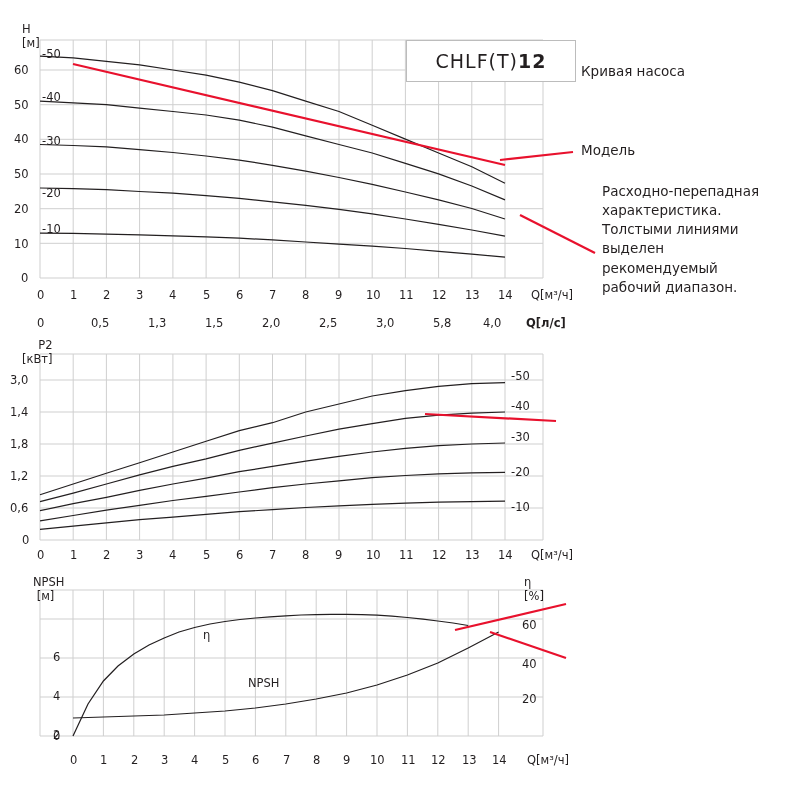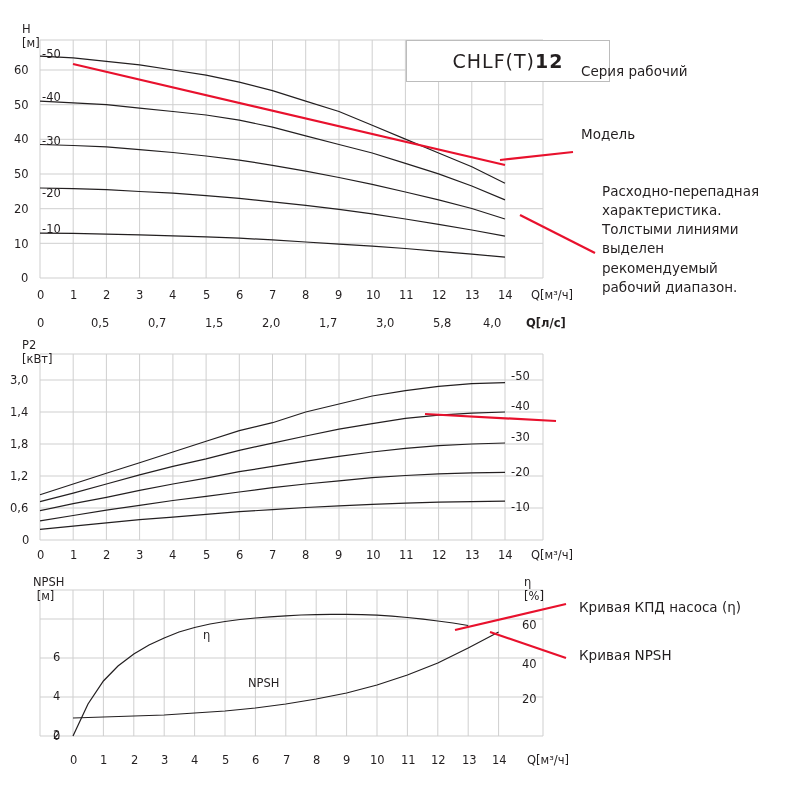--- a/index.html
+++ b/index.html
@@ -96,21 +96,21 @@
 
     <path d="M73,64 L505,165" class="ptr" stroke-width="2.6"></path>
 
     <path d="M573,70 L520,66" class="ptr"></path>
 
     <path d="M573,152 L500,160" class="ptr"></path>
 
     <path d="M595,253 L520,215" class="ptr"></path>
   </svg>
 
-  <div class="abs title-box" style="left:406px; top:40px; width:204px; height:42px; display:flex; align-items:center; justify-content:center;">
+  <div class="abs title-box" style="left:406px; top:40px; width:170px; height:42px; display:flex; align-items:center; justify-content:center;">
     <div class="title-text">
       <span>CHLF(T)</span><b>12</b>
     </div>
   </div>
 
   <div class="abs lbl" style="left:22px; top:22px;">H
 [м]</div>
 
   <div class="abs lbl" style="left:14px; top:63px;">60</div>
   <div class="abs lbl" style="left:14px; top:98px;">50</div>
@@ -138,31 +138,31 @@
   <div class="abs lbl" style="left:335px; top:288px;">9</div>
   <div class="abs lbl" style="left:366px; top:288px;">10</div>
   <div class="abs lbl" style="left:399px; top:288px;">11</div>
   <div class="abs lbl" style="left:432px; top:288px;">12</div>
   <div class="abs lbl" style="left:465px; top:288px;">13</div>
   <div class="abs lbl" style="left:498px; top:288px;">14</div>
   <div class="abs lbl" style="left:531px; top:288px;">Q[м³/ч]</div>
 
   <div class="abs lbl" style="left:37px; top:316px;">0</div>
   <div class="abs lbl" style="left:91px; top:316px;">0,5</div>
-  <div class="abs lbl" style="left:148px; top:316px;">0,7</div>
+  <div class="abs lbl" style="left:148px; top:316px;">1,3</div>
   <div class="abs lbl" style="left:205px; top:316px;">1,5</div>
   <div class="abs lbl" style="left:262px; top:316px;">2,0</div>
-  <div class="abs lbl" style="left:319px; top:316px;">1,7</div>
+  <div class="abs lbl" style="left:319px; top:316px;">2,5</div>
   <div class="abs lbl" style="left:376px; top:316px;">3,0</div>
   <div class="abs lbl" style="left:433px; top:316px;">5,8</div>
   <div class="abs lbl" style="left:483px; top:316px;">4,0</div>
   <div class="abs lbl" style="left:526px; top:316px;font-weight:bold;">Q[л/с]</div>
 
-  <div class="abs note" style="left:581px; top:62px;">Серия рабочий</div>
-  <div class="abs note" style="left:581px; top:125px;">Модель</div>
+  <div class="abs note" style="left:581px; top:62px;">Кривая насоса</div>
+  <div class="abs note" style="left:581px; top:141px;">Модель</div>
   <div class="abs note" style="left:602px; top:182px; width:200px;">Расходно-перепадная
 характеристика.
 Толстыми линиями
 выделен
 рекомендуемый
 рабочий диапазон.</div>
 
   <svg class="abs" style="left:0px; top:336px;" width="800" height="230">
     <g stroke="#cfcfcf" stroke-width="1" fill="none">
       <line x1="40" y1="18" x2="40" y2="204"></line>
@@ -193,21 +193,21 @@
       <path d="M40,158.7 L73.2,148 L106.4,137.3 L139.6,126.7 L172.9,116 L206.1,105.3 L239.3,94.7 L272.5,86.7 L305.7,76 L339,68 L372.2,60 L405.4,54.7 L438.6,50.4 L471.8,47.7 L505,46.7"></path>
       <path d="M40,165.6 L73.2,157.1 L106.4,148 L139.6,138.9 L172.9,130.4 L206.1,122.9 L239.3,114.4 L272.5,107.1 L305.7,100 L339,93.1 L372.2,87.7 L405.4,82.4 L438.6,79.2 L471.8,77.1 L505,76"></path>
       <path d="M40,174.7 L73.2,167.7 L106.4,161.3 L139.6,154.4 L172.9,148 L206.1,142.1 L239.3,135.7 L272.5,130.4 L305.7,125.1 L339,120.3 L372.2,116 L405.4,112.3 L438.6,109.6 L471.8,108 L505,107"></path>
       <path d="M40,184.8 L73.2,179.5 L106.4,174.1 L139.6,169.3 L172.9,164.5 L206.1,160.3 L239.3,156 L272.5,151.7 L305.7,148 L339,144.8 L372.2,141.6 L405.4,139.5 L438.6,137.9 L471.8,136.8 L505,136.3"></path>
       <path d="M40,193.3 L73.2,190.1 L106.4,186.9 L139.6,183.7 L172.9,181.1 L206.1,178.4 L239.3,175.7 L272.5,173.6 L305.7,171.5 L339,169.9 L372.2,168.3 L405.4,167.2 L438.6,166.1 L471.8,165.6 L505,165.1"></path>
     </g>
 
     <path d="M556,85 L425,78" class="ptr"></path>
   </svg>
 
-  <div class="abs lbl" style="left:22px; top:338px;">P2
+  <div class="abs lbl" style="left:22px; top:338px;text-align:right;">P2
 [кВт]</div>
   <div class="abs lbl" style="left:10px; top:373px;">3,0</div>
   <div class="abs lbl" style="left:10px; top:405px;">1,4</div>
   <div class="abs lbl" style="left:10px; top:437px;">1,8</div>
   <div class="abs lbl" style="left:10px; top:469px;">1,2</div>
   <div class="abs lbl" style="left:10px; top:501px;">0,6</div>
   <div class="abs lbl" style="left:22px; top:533px;">0</div>
 
   <div class="abs lbl" style="left:511px; top:369px;">-50</div>
   <div class="abs lbl" style="left:511px; top:399px;">-40</div>
@@ -299,16 +299,14 @@
   <div class="abs lbl" style="left:283px; top:753px;">7</div>
   <div class="abs lbl" style="left:313px; top:753px;">8</div>
   <div class="abs lbl" style="left:343px; top:753px;">9</div>
   <div class="abs lbl" style="left:370px; top:753px;">10</div>
   <div class="abs lbl" style="left:401px; top:753px;">11</div>
   <div class="abs lbl" style="left:431px; top:753px;">12</div>
   <div class="abs lbl" style="left:462px; top:753px;">13</div>
   <div class="abs lbl" style="left:492px; top:753px;">14</div>
   <div class="abs lbl" style="left:527px; top:753px;">Q[м³/ч]</div>
 
-  <div class="abs note" style="left:579px; top:598px; width:215px;">Кривая КПД насоса (η)</div>
-  <div class="abs note" style="left:579px; top:646px; width:215px;">Кривая NPSH</div>
 
 </div>
 
 </body></html>

